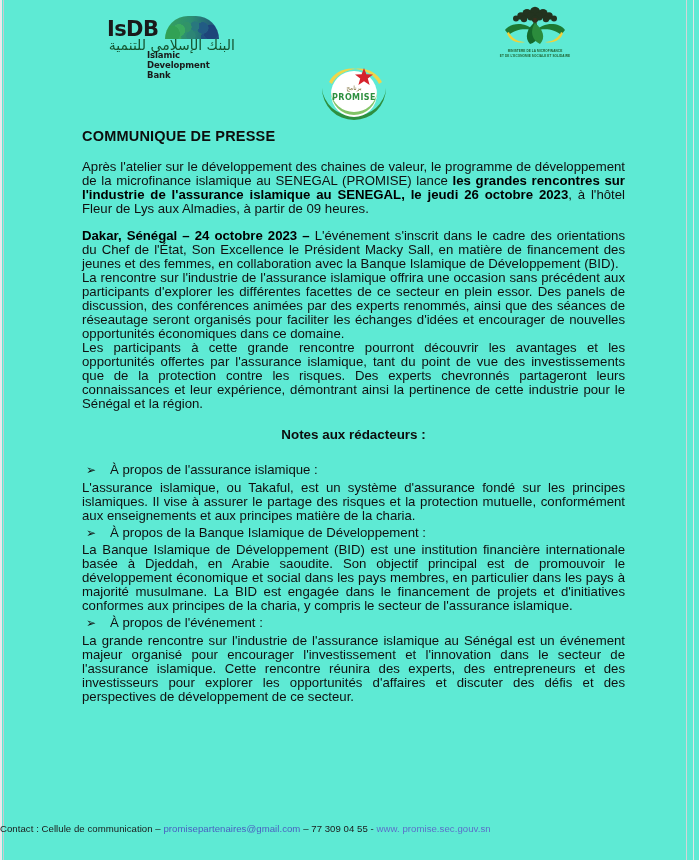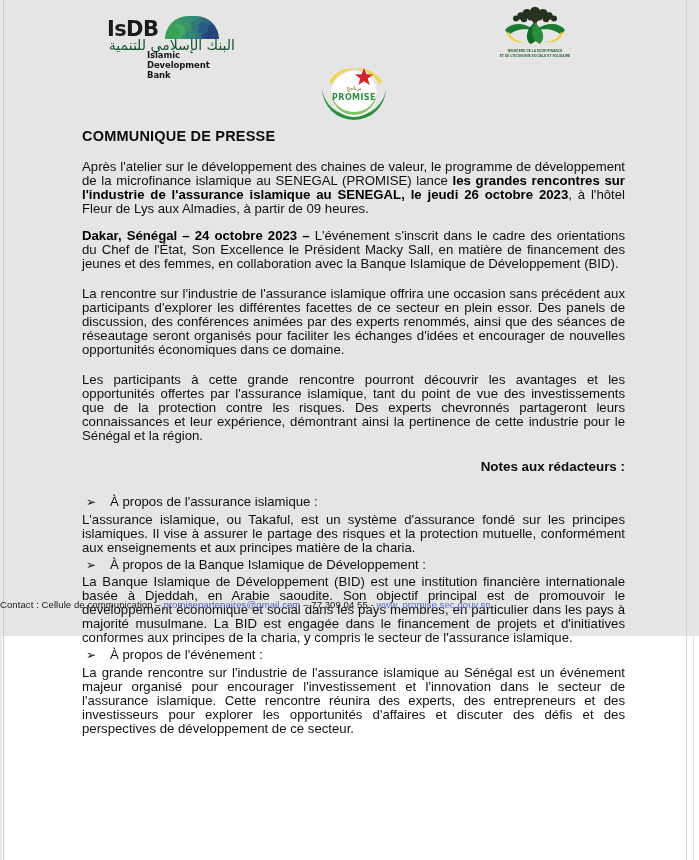--- a/index.html
+++ b/index.html
@@ -12,22 +12,22 @@
     height: 860px;
     font-family: "Liberation Sans", sans-serif;
     color: #111111;
     overflow: hidden;
     position: relative;
   }
   .page {
     position: absolute;
     left: 0; top: 0;
     width: 699px;
-    height: 636px;
-    background: #e5e5e5;
+    height: 860px;
+    background: #5eead4;
     box-sizing: border-box;
   }
   
   .edge-left {
     position: absolute;
     left: 3px; top: 0;
     width: 1px; height: 860px;
     background: #c9cbcf;
   }
   .edge-left2 {
@@ -154,26 +154,26 @@
   }
   p.para {
     margin: 0 0 0px 0;
     font-size: 13.2px;
     line-height: 14px;
     text-align: justify;
     text-justify: inter-word;
     color: #101010;
     hyphens: none;
   }
-  p.para + p.para { margin-top: 16px; }
+  p.para + p.para { margin-top: 0; }
   .gap { height: 13px; }
   b, strong { font-weight: bold; color: #000; }
 
   .section-title {
-    text-align: right;
+    text-align: center;
     font-weight: bold;
     font-size: 13.4px;
     margin: 16px 0 18px 0;
     color: #0d0d0d;
   }
   .bullet-line {
     font-size: 13.2px;
     line-height: 20.5px;
     color: #101010;
     padding-left: 28px;

